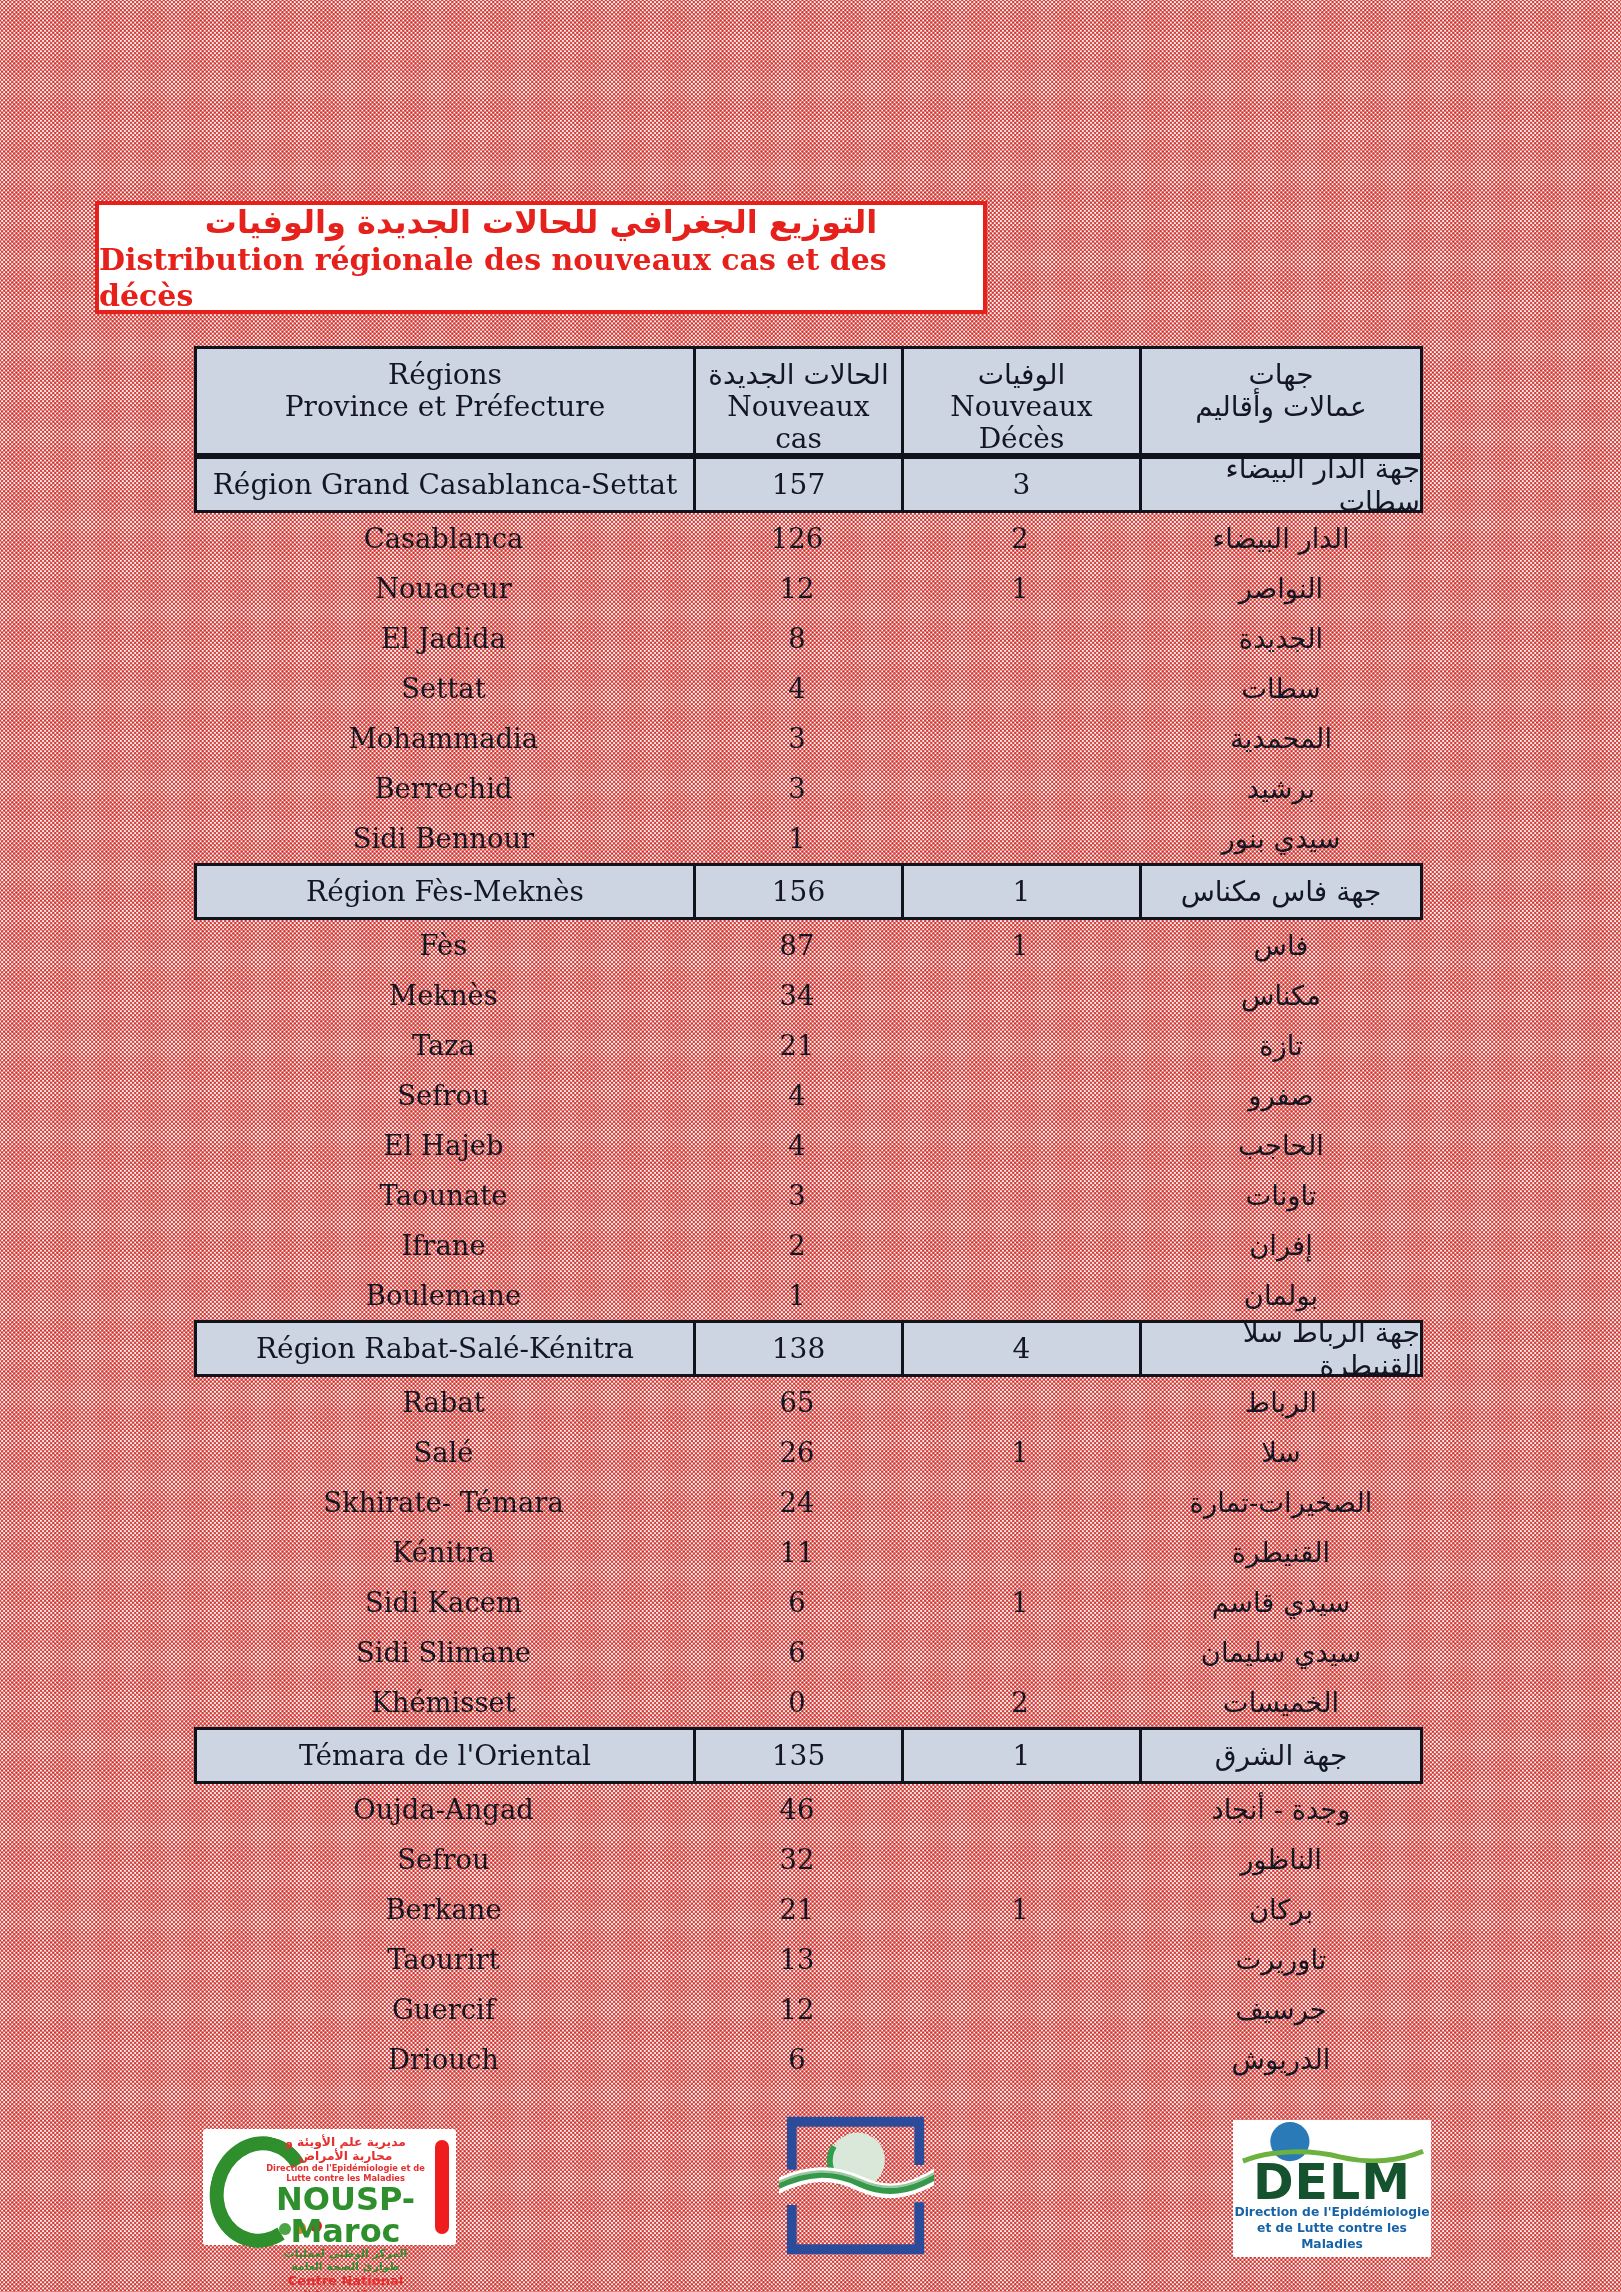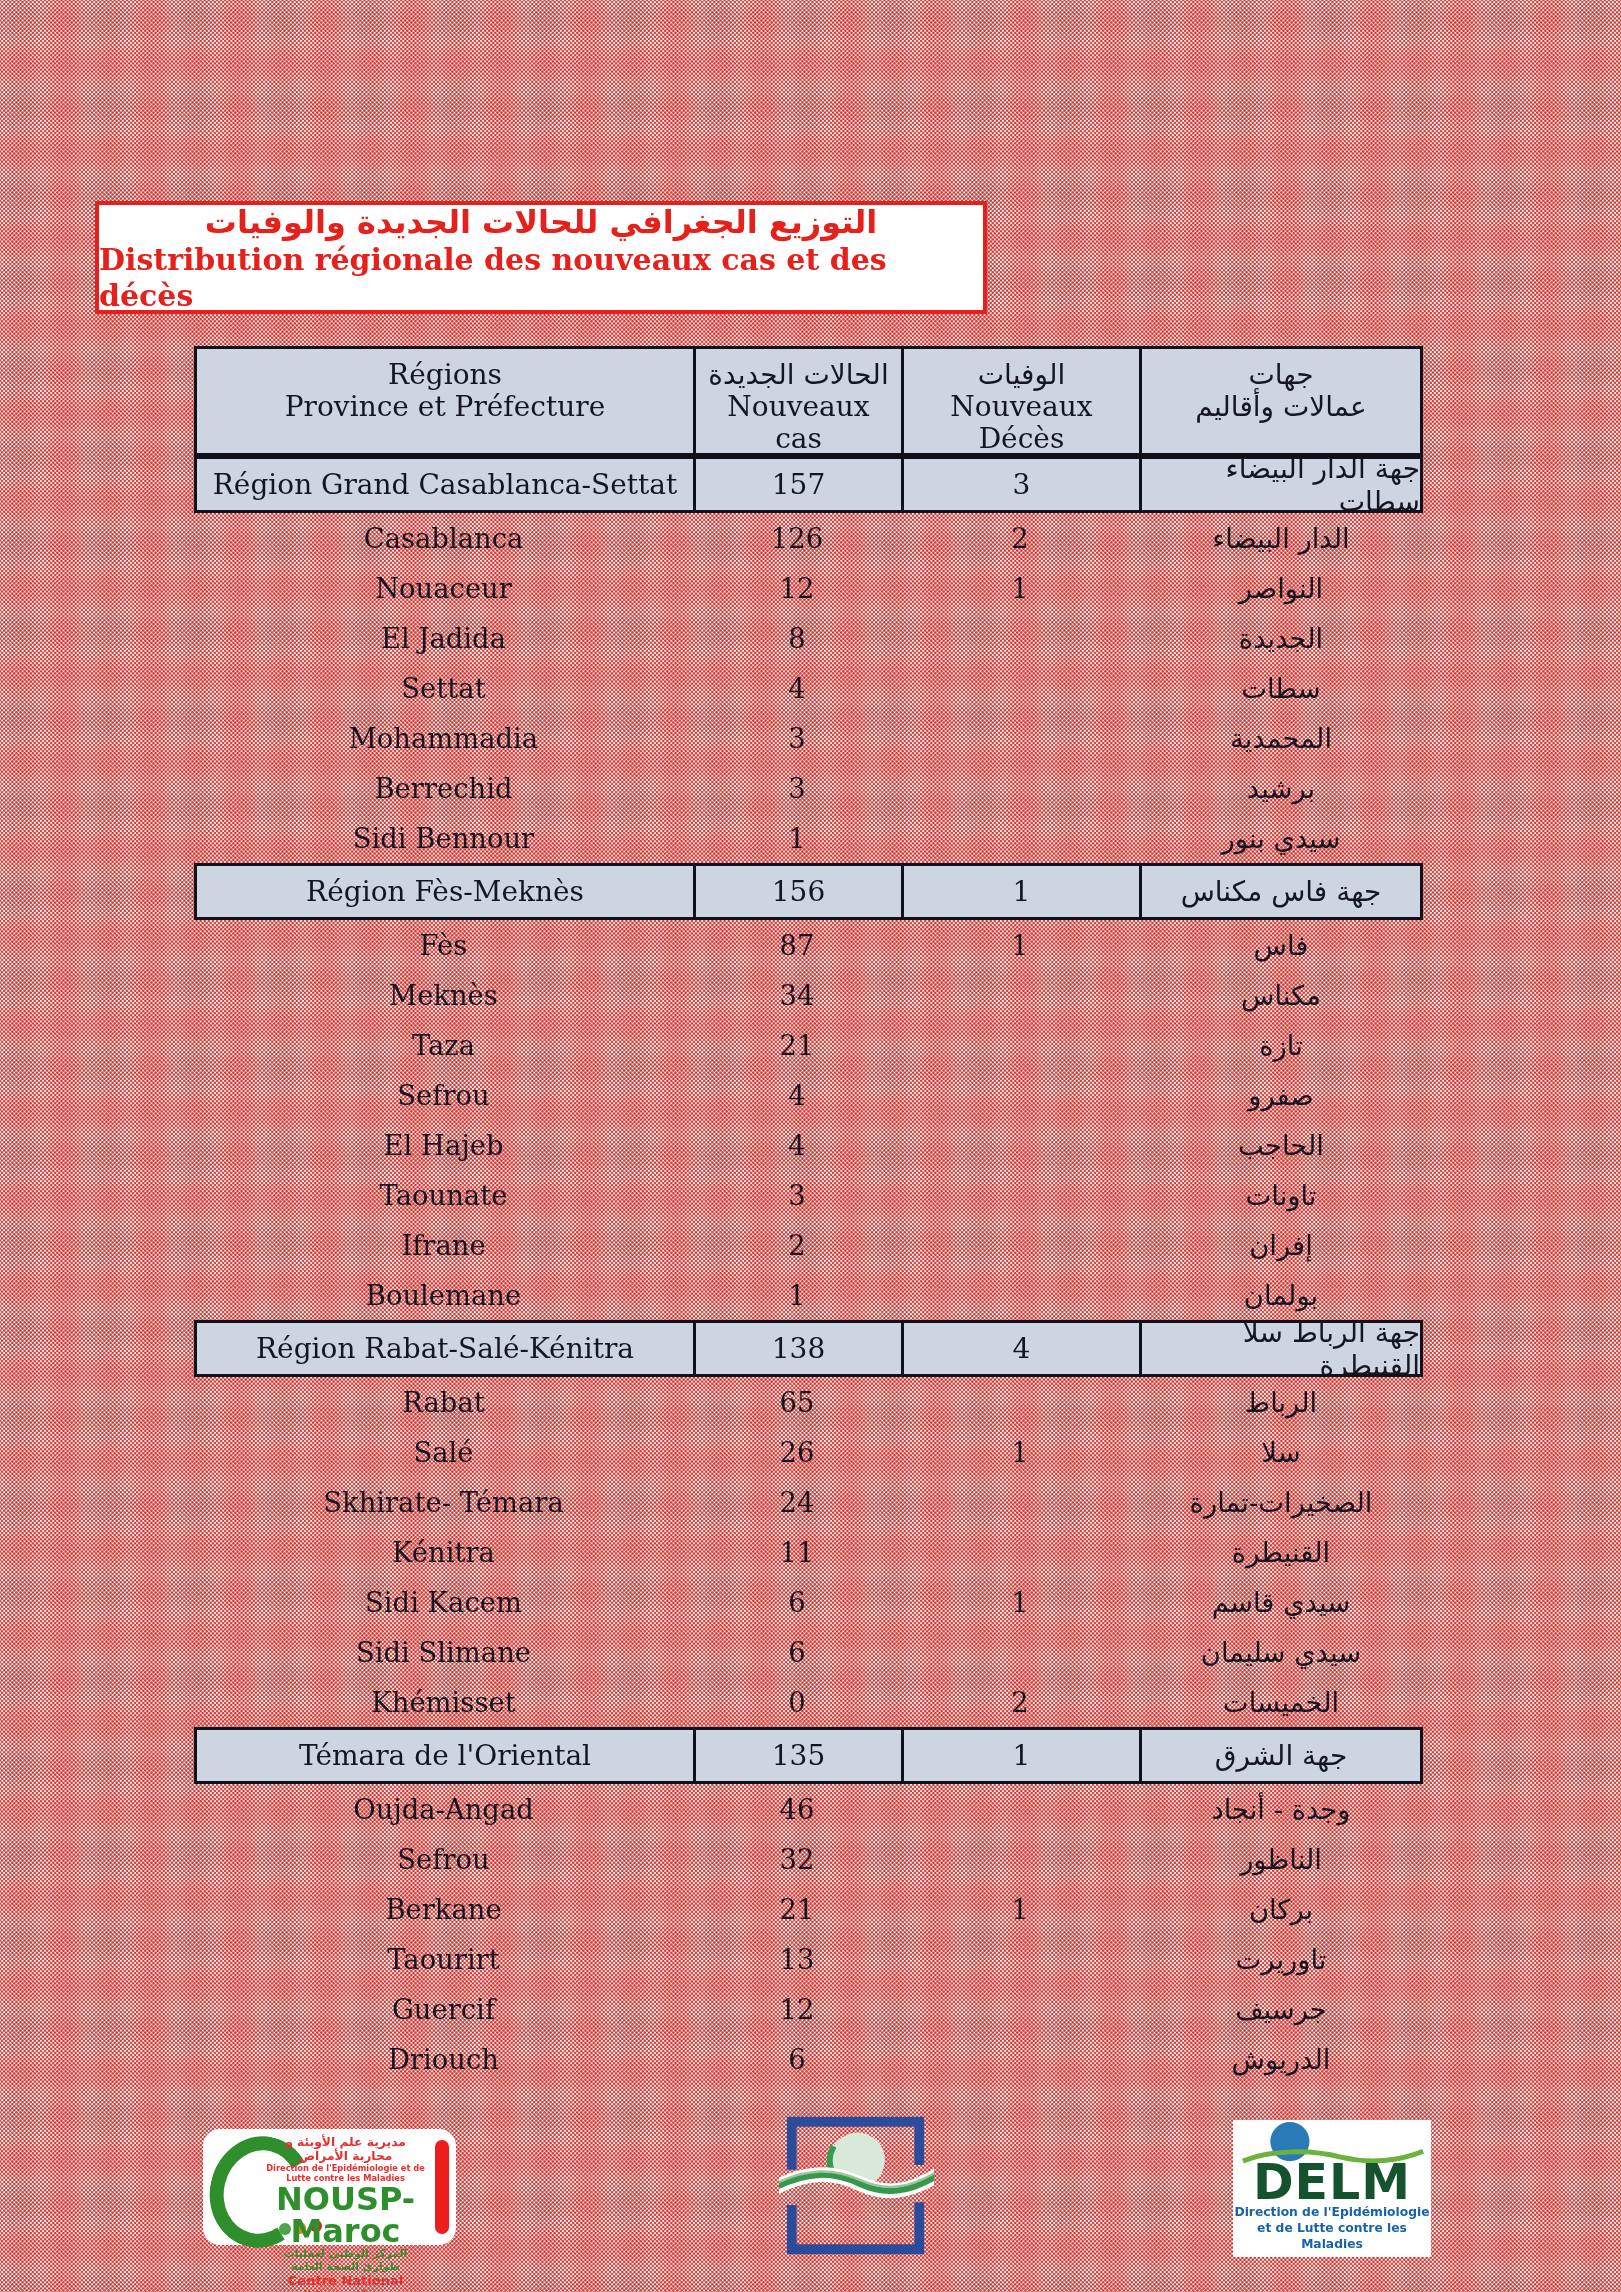--- a/index.html
+++ b/index.html
@@ -51,21 +51,21 @@
   .prov-row{height:50px;}
   .prov-row .cell{
     display:flex;align-items:center;justify-content:center;
     font-size:27.4px;box-sizing:border-box;overflow:hidden;
   }
   .ar{direction:rtl;}
 
   
   .nousp{
     position:absolute;left:203px;top:2129px;width:253px;height:116px;
-    background:#ffffff;border-radius:17px;
+    background:#ffffff;border-radius:3px;
   }
   .nousp-arc{
     position:absolute;left:6.9px;top:6.9px;width:73px;height:84px;
     border:14.7px solid #2f8f2d;border-right-color:transparent;
     border-radius:50%;transform:rotate(14deg);
   }
   .nousp-dot{position:absolute;border-radius:50%;width:11.8px;height:11.8px;}
   .dot-green{left:76px;top:94px;background:#4aa546;}
   .dot-orange{left:91px;top:93px;background:#ef7d1a;}
   .dot-red{left:107px;top:91px;background:#e21d1d;}

